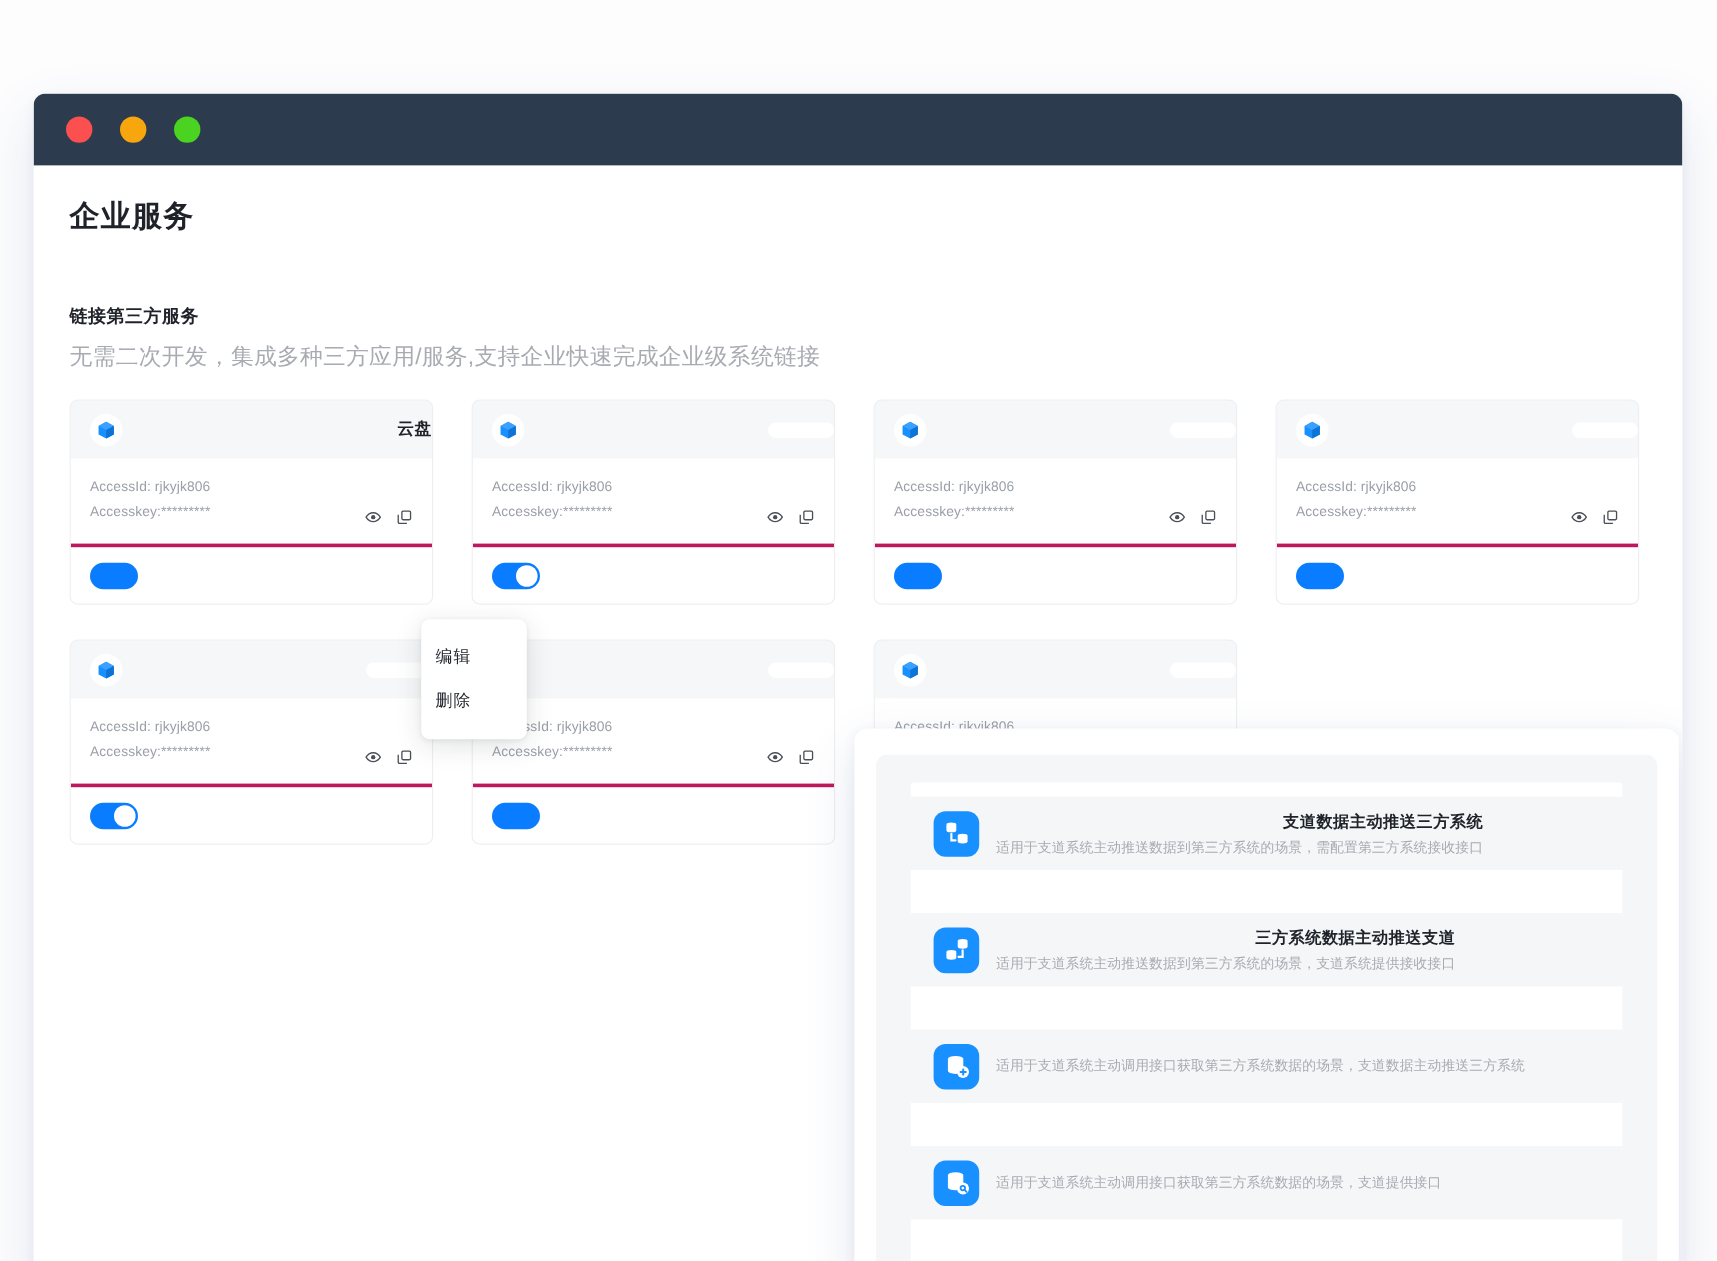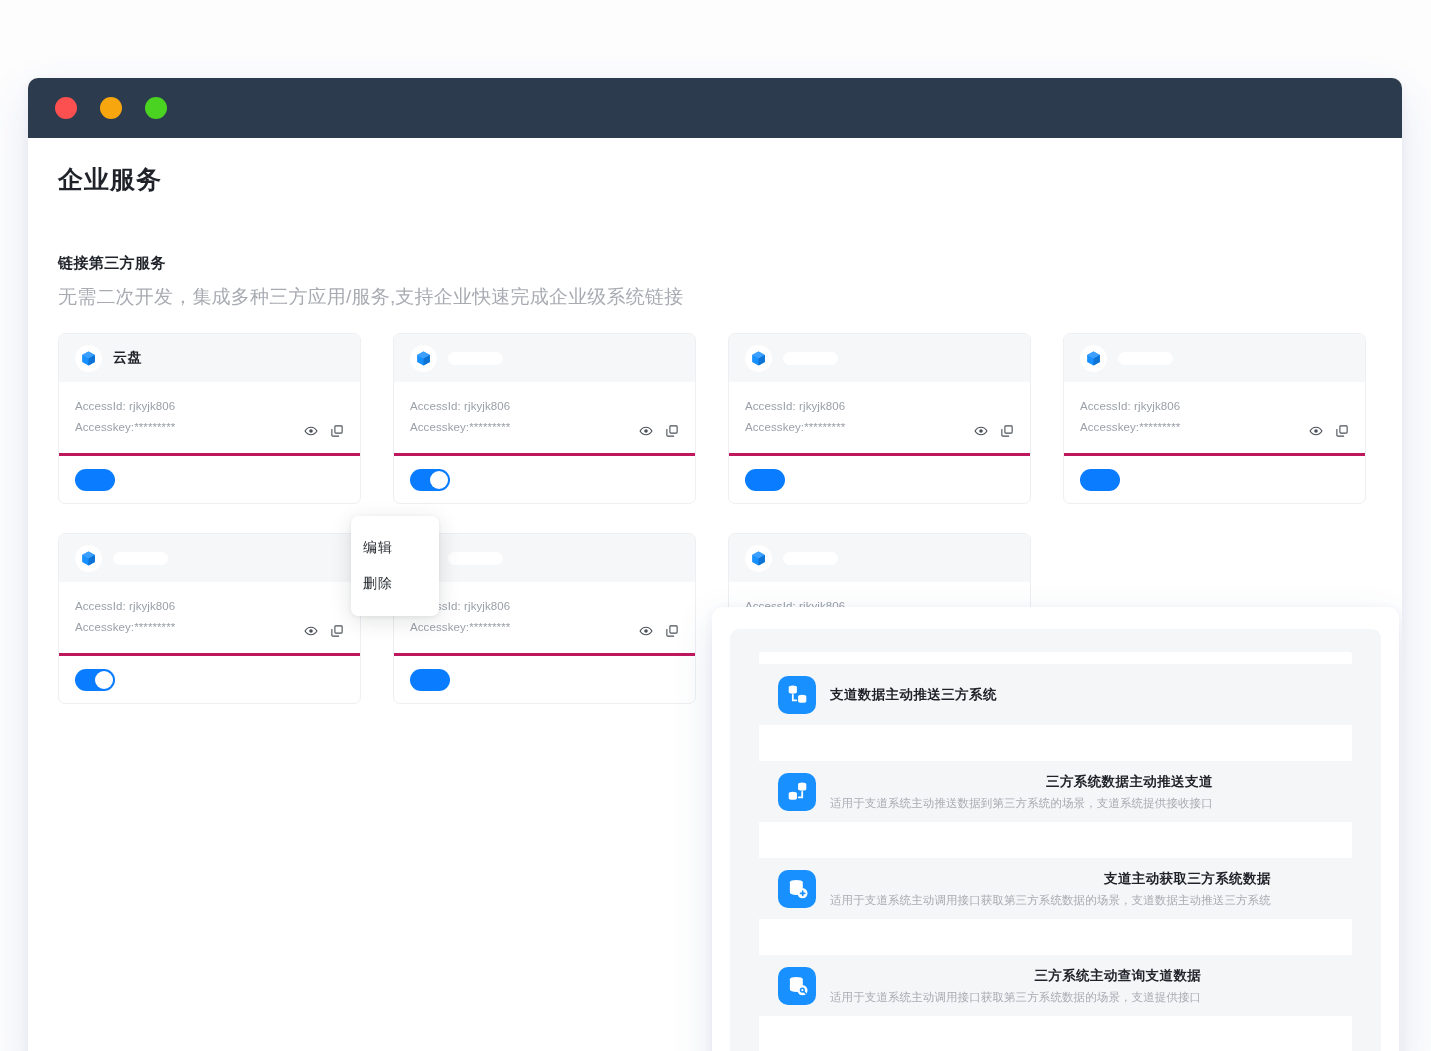--- a/index.html
+++ b/index.html
@@ -92,20 +92,21 @@
     overflow: hidden;
   }
 
   .card-head {
     height: 48px;
     background: #f6f7f9;
     display: flex;
     align-items: center;
     padding-left: 16px;
     gap: 11px;
+    justify-content: space-between;
   }
   .cube-wrap {
     width: 27px; height: 27px;
     border-radius: 50%;
     background: #ffffff;
     display: flex; align-items: center; justify-content: center;
   }
   .card-title {
     font-size: 14px;
     font-weight: bold;
@@ -530,20 +531,21 @@
                     <rect x="16.8" y="18.4" width="10.4" height="3.1"></rect>
                     <ellipse cx="22" cy="21.5" rx="5.2" ry="2.1"></ellipse>
                     <rect x="16.8" y="21.5" width="10.4" height="3.1"></rect>
                     <ellipse cx="22" cy="24.6" rx="5.2" ry="2.1"></ellipse>
                   </g>
                   <path d="M10 16.5v7h4.4" fill="none" stroke="#ffffff" stroke-width="2.3" stroke-linecap="round"></path>
                 </svg>
               </span>
               <span class="srow-text">
                 <span class="srow-title">支道数据主动推送三方系统</span>
+                <span class="srow-desc">适用于支道系统主动推送数据到第三方系统的场景，需配置第三方系统接收接口</span>
               </span>
             </div>
             <div class="srow">
               <span class="srow-icon">
                 <svg width="25" height="25" viewBox="0 0 32 32" transform="scale(-1,1)">
                   <g fill="#ffffff">
                     <ellipse cx="10" cy="6.6" rx="5.2" ry="2.1"></ellipse>
                     <rect x="4.8" y="6.6" width="10.4" height="3.1"></rect>
                     <ellipse cx="10" cy="9.7" rx="5.2" ry="2.1"></ellipse>
                     <rect x="4.8" y="9.7" width="10.4" height="3.1"></rect>
@@ -572,21 +574,20 @@
                     <rect x="6.3" y="12.4" width="16.4" height="4.4"></rect>
                     <ellipse cx="14.5" cy="16.8" rx="8.2" ry="3"></ellipse>
                     <rect x="6.3" y="16.8" width="16.4" height="4.4"></rect>
                     <ellipse cx="14.5" cy="21.2" rx="8.2" ry="3"></ellipse>
                   </g>
                   <circle cx="22.4" cy="22.2" r="6.4" fill="#ffffff"></circle>
                   <path d="M22.6 19.4v5.6M19.8 22.2h5.6" stroke="#1890ff" stroke-width="2.1" stroke-linecap="round"></path>
                 </svg>
               </span>
               <span class="srow-text">
-                <span class="srow-title">支道主动获取三方系统数据</span>
                 <span class="srow-desc">适用于支道系统主动调用接口获取第三方系统数据的场景，支道数据主动推送三方系统</span>
               </span>
             </div>
             <div class="srow">
               <span class="srow-icon">
                 <svg width="25" height="25" viewBox="0 0 32 32">
                   <g fill="#ffffff">
                     <ellipse cx="14.5" cy="8" rx="8.2" ry="3"></ellipse>
                     <rect x="6.3" y="8" width="16.4" height="4.4"></rect>
                     <ellipse cx="14.5" cy="12.4" rx="8.2" ry="3"></ellipse>
@@ -594,21 +595,20 @@
                     <ellipse cx="14.5" cy="16.8" rx="8.2" ry="3"></ellipse>
                     <rect x="6.3" y="16.8" width="16.4" height="4.4"></rect>
                     <ellipse cx="14.5" cy="21.2" rx="8.2" ry="3"></ellipse>
                   </g>
                   <circle cx="22.4" cy="22.2" r="6.4" fill="#ffffff"></circle>
                   <circle cx="22.2" cy="21.8" r="2.4" fill="none" stroke="#1890ff" stroke-width="1.9"></circle>
                   <path d="M24.1 23.7l2.1 2.1" stroke="#1890ff" stroke-width="1.9" stroke-linecap="round"></path>
                 </svg>
               </span>
               <span class="srow-text">
-                <span class="srow-title">三方系统主动查询支道数据</span>
                 <span class="srow-desc">适用于支道系统主动调用接口获取第三方系统数据的场景，支道提供接口</span>
               </span>
             </div>
           </div>
       </div>
     </div>
 
   </div>
 
 </div>

